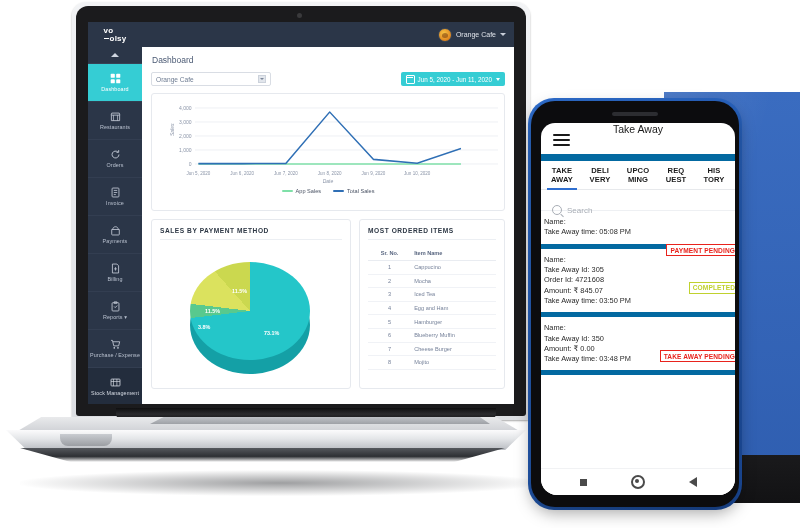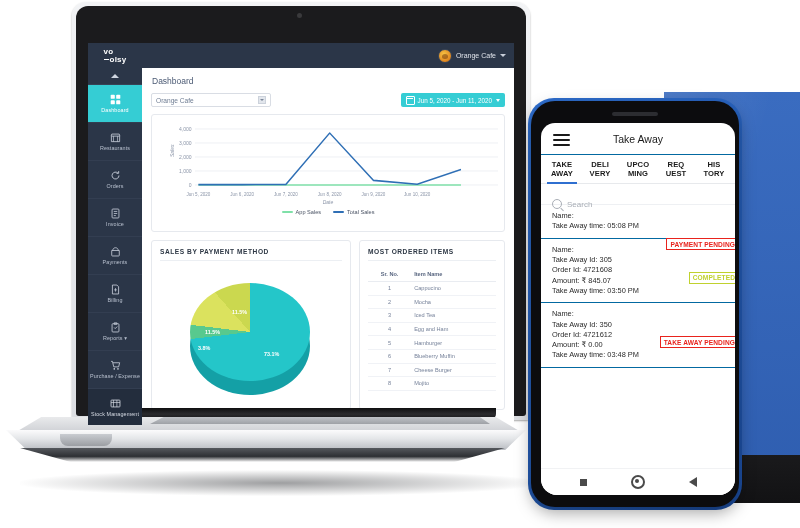--- a/index.html
+++ b/index.html
@@ -11,21 +11,21 @@
   #laptop{position:absolute;left:0;top:0;width:530px;height:490px;}
   .lt-lid{position:absolute;left:72px;top:2px;width:458px;height:418px;
           background:linear-gradient(180deg,#f2f3f5 0%,#dcdee2 100%);
           border-radius:14px 14px 4px 4px;
           box-shadow:0 1px 2px rgba(0,0,0,.35);}
   .lt-lid-inner{position:absolute;left:76px;top:6px;width:450px;height:410px;
           background:#1b1b1d;border-radius:12px 12px 3px 3px;}
   .lt-cam{position:absolute;left:297px;top:13px;width:5px;height:5px;border-radius:50%;
           background:#3a3a3c;}
   .lt-screen{position:absolute;left:88px;top:22px;width:426px;height:382px;
-          background:#ffffff;overflow:hidden;margin-top:21px;}
+          background:#ffffff;overflow:hidden;}
   .lt-base{position:absolute;left:0px;top:408px;width:530px;height:44px;}
   .lt-hinge{position:absolute;left:116px;top:0px;width:380px;height:11px;
         background:linear-gradient(180deg,#0f0f10 0%,#2b2b2e 55%,#18181a 100%);
         border-radius:0 0 5px 5px;}
   .lt-deck{position:absolute;left:16px;top:9px;width:505px;height:15px;
         background:linear-gradient(180deg,#e9eaec 0%,#cfd1d5 100%);
         border-radius:2px 2px 0 0;
         clip-path:polygon(5% 0,95% 0,100% 100%,0 100%);}
   .lt-keys{position:absolute;left:150px;top:9px;width:340px;height:7px;
         background:linear-gradient(180deg,#bfc2c7 0%,#9ea1a6 100%);
@@ -140,42 +140,42 @@
   #phone{position:absolute;left:528px;top:98px;width:214px;height:412px;}
   .ph-glow{position:absolute;left:0;top:0;width:214px;height:412px;border-radius:26px;
         background:linear-gradient(135deg,#2f6fd0,#1c4da0);}
   .ph-body{position:absolute;left:3px;top:3px;width:208px;height:406px;border-radius:24px;
         background:#0c0c0e;box-shadow:0 6px 16px rgba(0,0,0,.35);}
   .ph-speaker{position:absolute;left:50%;top:11px;transform:translateX(-50%);
         width:46px;height:4px;border-radius:2px;background:#2c2d31;}
   .ph-screen{position:absolute;left:10px;top:22px;width:194px;height:372px;
         border-radius:14px 14px 16px 16px;background:#ffffff;overflow:hidden;}
 
-  .ph-head{height:31px;display:flex;align-items:center;position:relative;
-        border-bottom:1px solid #0369a1;}
+  .ph-head{height:31px;display:flex;align-items:flex-start;position:relative;
+        border-bottom:7px solid #0369a1;}
   .burger{position:absolute;left:12px;top:11px;width:17px;height:12px;
         display:flex;flex-direction:column;justify-content:space-between;}
   .burger i{display:block;height:2.1px;background:#1a1a1a;border-radius:1px;}
   .ph-title{width:100%;text-align:center;font-size:10.5px;color:#1a1a1a;}
 
   .ph-tabs{display:flex;border-bottom:1px solid #e7e9ec;padding:0 2px;}
   .ph-tab{flex:1;text-align:center;padding:6px 0 5px;font-size:7.6px;font-weight:700;
         color:#1b1b1b;line-height:8.6px;letter-spacing:.1px;position:relative;}
   .ph-tab .u{display:block;}
   .ph-tab.on:after{content:"";position:absolute;left:10%;right:10%;bottom:-1px;height:2px;
         background:#2f6fd0;}
 
   .ph-search{height:20px;display:flex;align-items:center;gap:5px;padding:0 11px;
         border-bottom:1px solid #eef0f3;}
   .mag{width:8px;height:8px;border:1.3px solid #a9aeb6;border-radius:50%;position:relative;}
   .mag:after{content:"";position:absolute;right:-3px;bottom:-2px;width:4px;height:1.3px;
         background:#a9aeb6;transform:rotate(45deg);}
   .ph-search span{font-size:8px;color:#a9aeb6;margin-top:20px;}
 
-  .ord{padding:6px 11px 6px 11px;border-bottom:1px solid #0369a1;position:relative;}
+  .ord{padding:6px 11px 6px 3px;border-bottom:5px solid #0369a1;position:relative;}
   .ord-l{font-size:7.4px;color:#2a2a2a;line-height:10.3px;white-space:nowrap;}
   .badge{position:absolute;right:-4px;top:33px;font-size:6.6px;font-weight:700;
         padding:1.6px 3px;border:1px solid;background:#fff;white-space:nowrap;letter-spacing:.1px;}
   .b-red{color:#e8231d;border-color:#e8231d;}
   .b-green{color:#c0d12e;border-color:#c0d12e;}
 
   .ph-newbtn{position:absolute;left:0;right:0;bottom:26px;height:24px;
         display:flex;align-items:center;justify-content:center;background:#fff;
         border-top:1px solid #e7e9ec;font-size:8.6px;color:#1a1a1a;letter-spacing:.4px;}
   .ph-nav{position:absolute;left:0;right:0;bottom:0;height:26px;background:#fff;
@@ -498,21 +498,20 @@
               <div class="ord-l">Name:</div>
               <div class="ord-l">Take Away Id: 305</div>
               <div class="ord-l">Order Id: 4721608</div>
               <div class="ord-l">Amount: ₹ 845.07</div>
               <div class="ord-l">Take Away time: 03:50 PM</div>
               <div class="badge b-green">COMPLETED</div>
             </div>
             <div class="ord">
               <div class="ord-l">Name:</div>
               <div class="ord-l">Take Away Id: 350</div>
-              <div class="ord-l">Order Id: 4721612</div>
               <div class="ord-l">Amount: ₹ 0.00</div>
               <div class="ord-l">Take Away time: 03:48 PM</div>
               <div class="badge b-red">TAKE AWAY PENDING</div>
             </div>
           </div>
 
 
         <div class="ph-nav">
           <span class="nv-sq"></span>
           <span class="nv-ci"></span>

